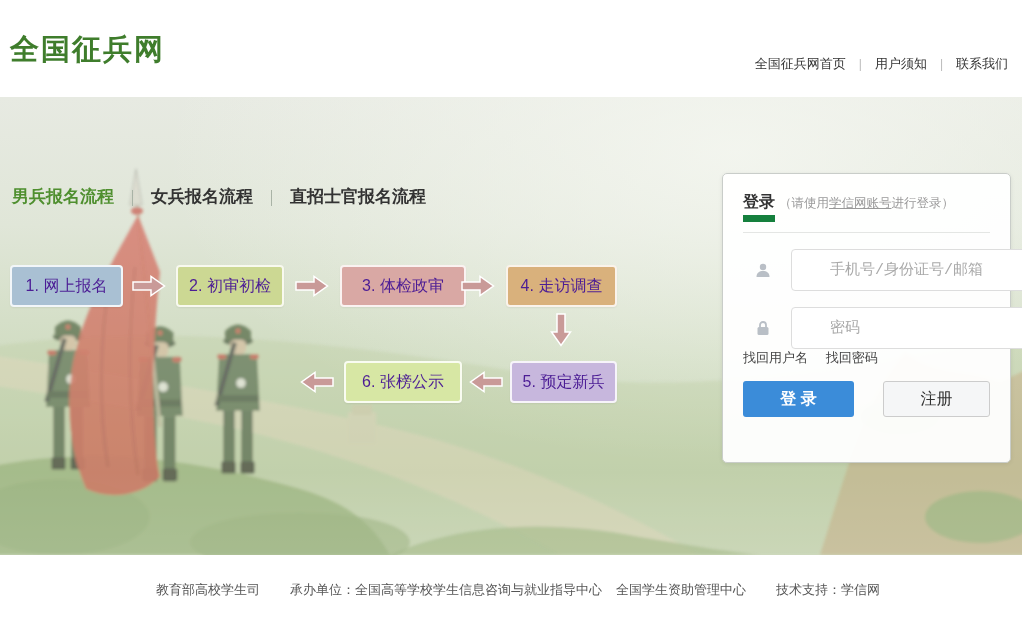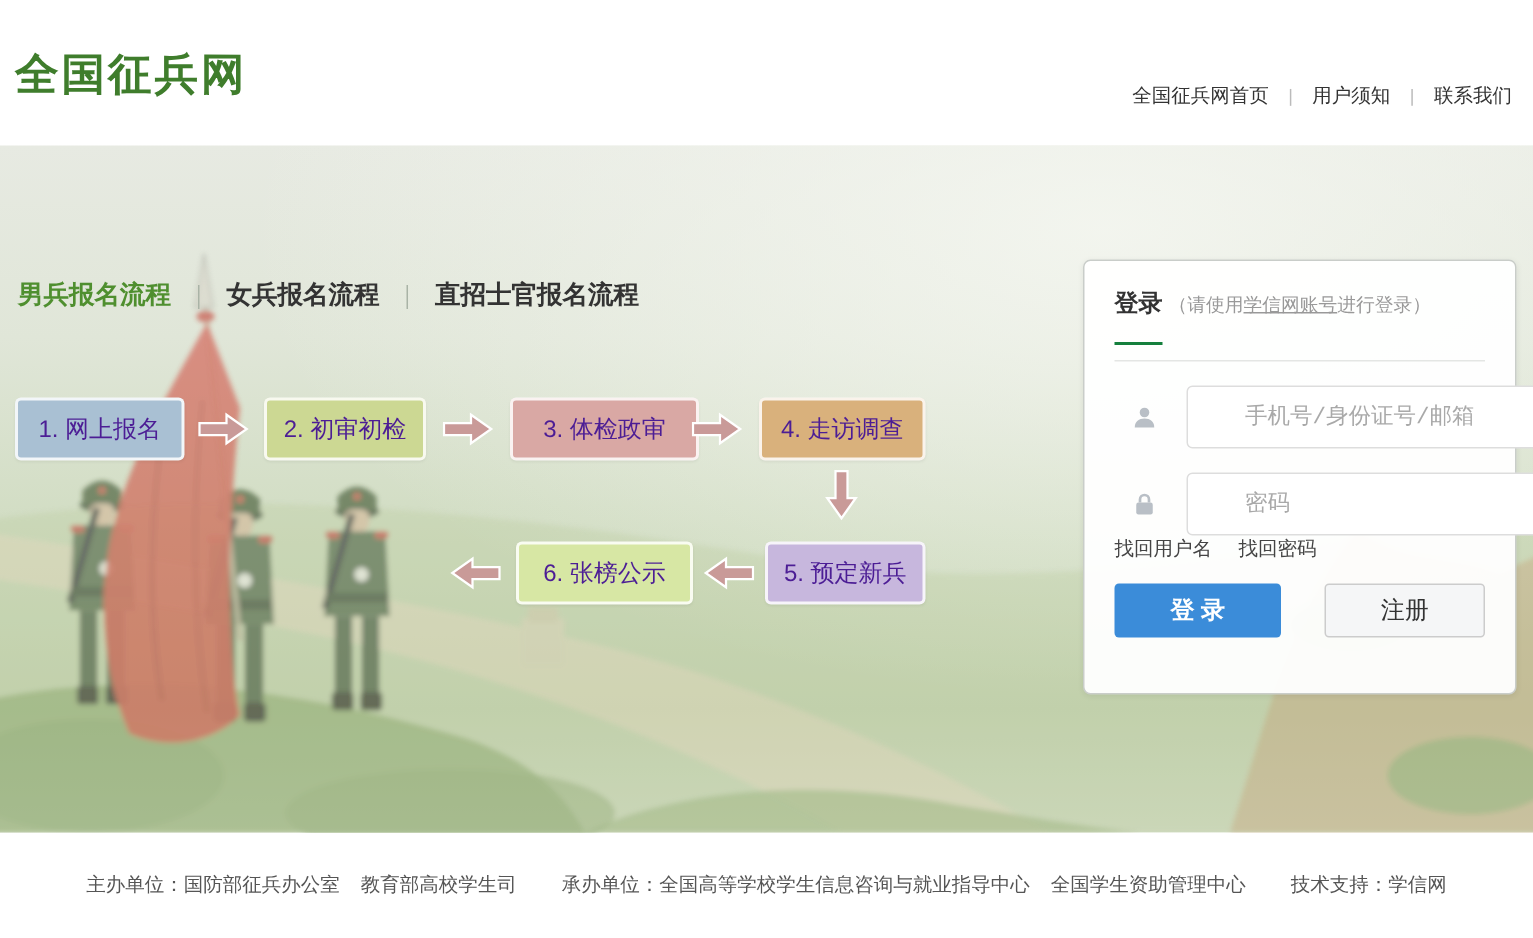--- a/index.html
+++ b/index.html
@@ -57,21 +57,21 @@
   .login {
     position:absolute; left:722px; top:76px; width:289px; height:290px;
     background:rgba(255,255,255,.95);
     border:1px solid #c9cdc9; border-radius:5px;
     box-shadow:0 1px 4px rgba(0,0,0,.08);
     padding:18px 20px 0 20px;
   }
   .login-title-row { display:flex; align-items:baseline; white-space:nowrap; }
   .login-title {
     font-size:16px; color:#333; font-weight:bold;
-    padding-bottom:15px; border-bottom:2px solid #15803d; cursor:pointer;
+    padding-bottom:2px; border-bottom:7px solid #15803d; cursor:pointer;
   }
   .login-subtitle { font-size:12.5px; color:#999; margin-left:4px; }
   .login-subtitle .lnk { color:#999; text-decoration:underline; cursor:pointer; }
   .login-divider { border-top:1px solid #e4e6e4; margin-top:10px; }
   .field {
     position:relative; margin-top:16px;
   }
   .field input {
     width:100%; height:42px; border:1px solid #ddd; border-radius:4px;
     background:#fff; padding:0 10px 0 38px; font-size:15px; color:#333;
@@ -237,20 +237,19 @@
       </div>
 
       <div class="login-buttons">
         <button class="btn btn-login" style="background-color: rgb(59, 140, 217);">登 录</button>
         <button class="btn btn-register">注册</button>
       </div>
     </aside>
   </div>
 
   <footer class="footer">
-    <span class="seg">主办单位：国防部征兵办公室</span>
     <span class="seg gap-s">教育部高校学生司</span>
     <span class="seg gap-l">承办单位：全国高等学校学生信息咨询与就业指导中心</span>
     <span class="seg gap-s">全国学生资助管理中心</span>
     <span class="seg gap-l">技术支持：学信网</span>
   </footer>
 
 </div>
 
 </body></html>

